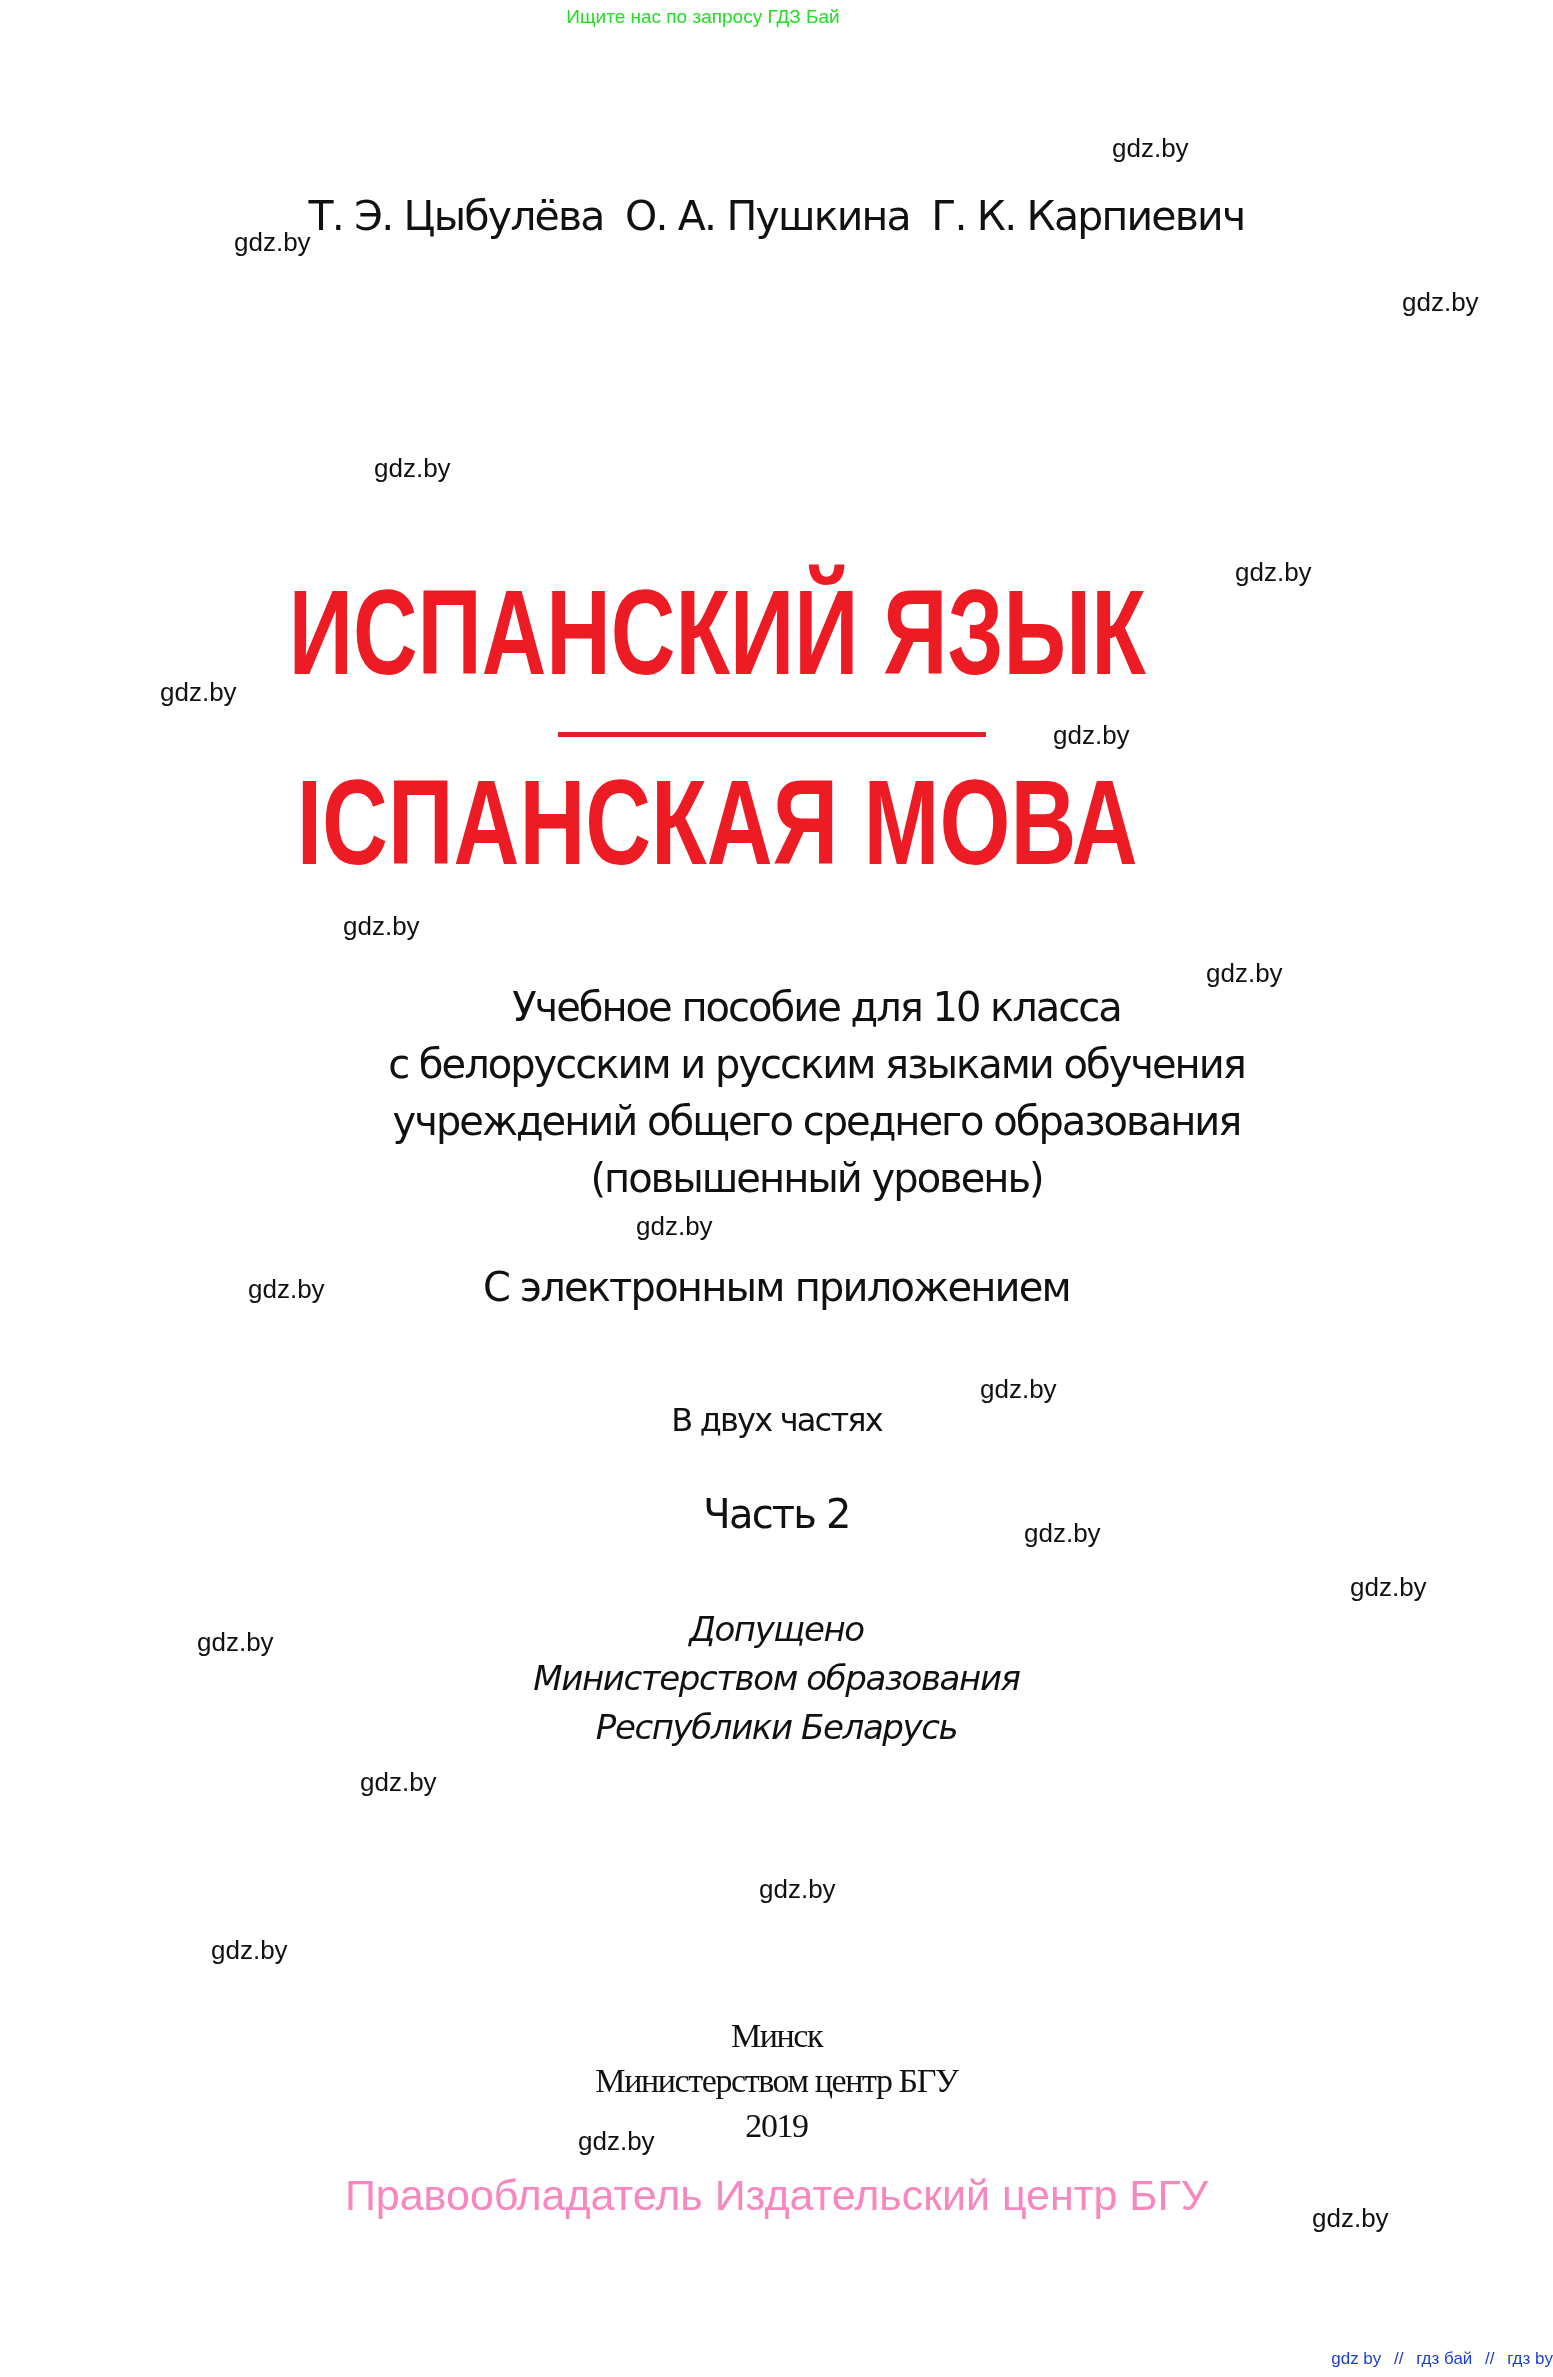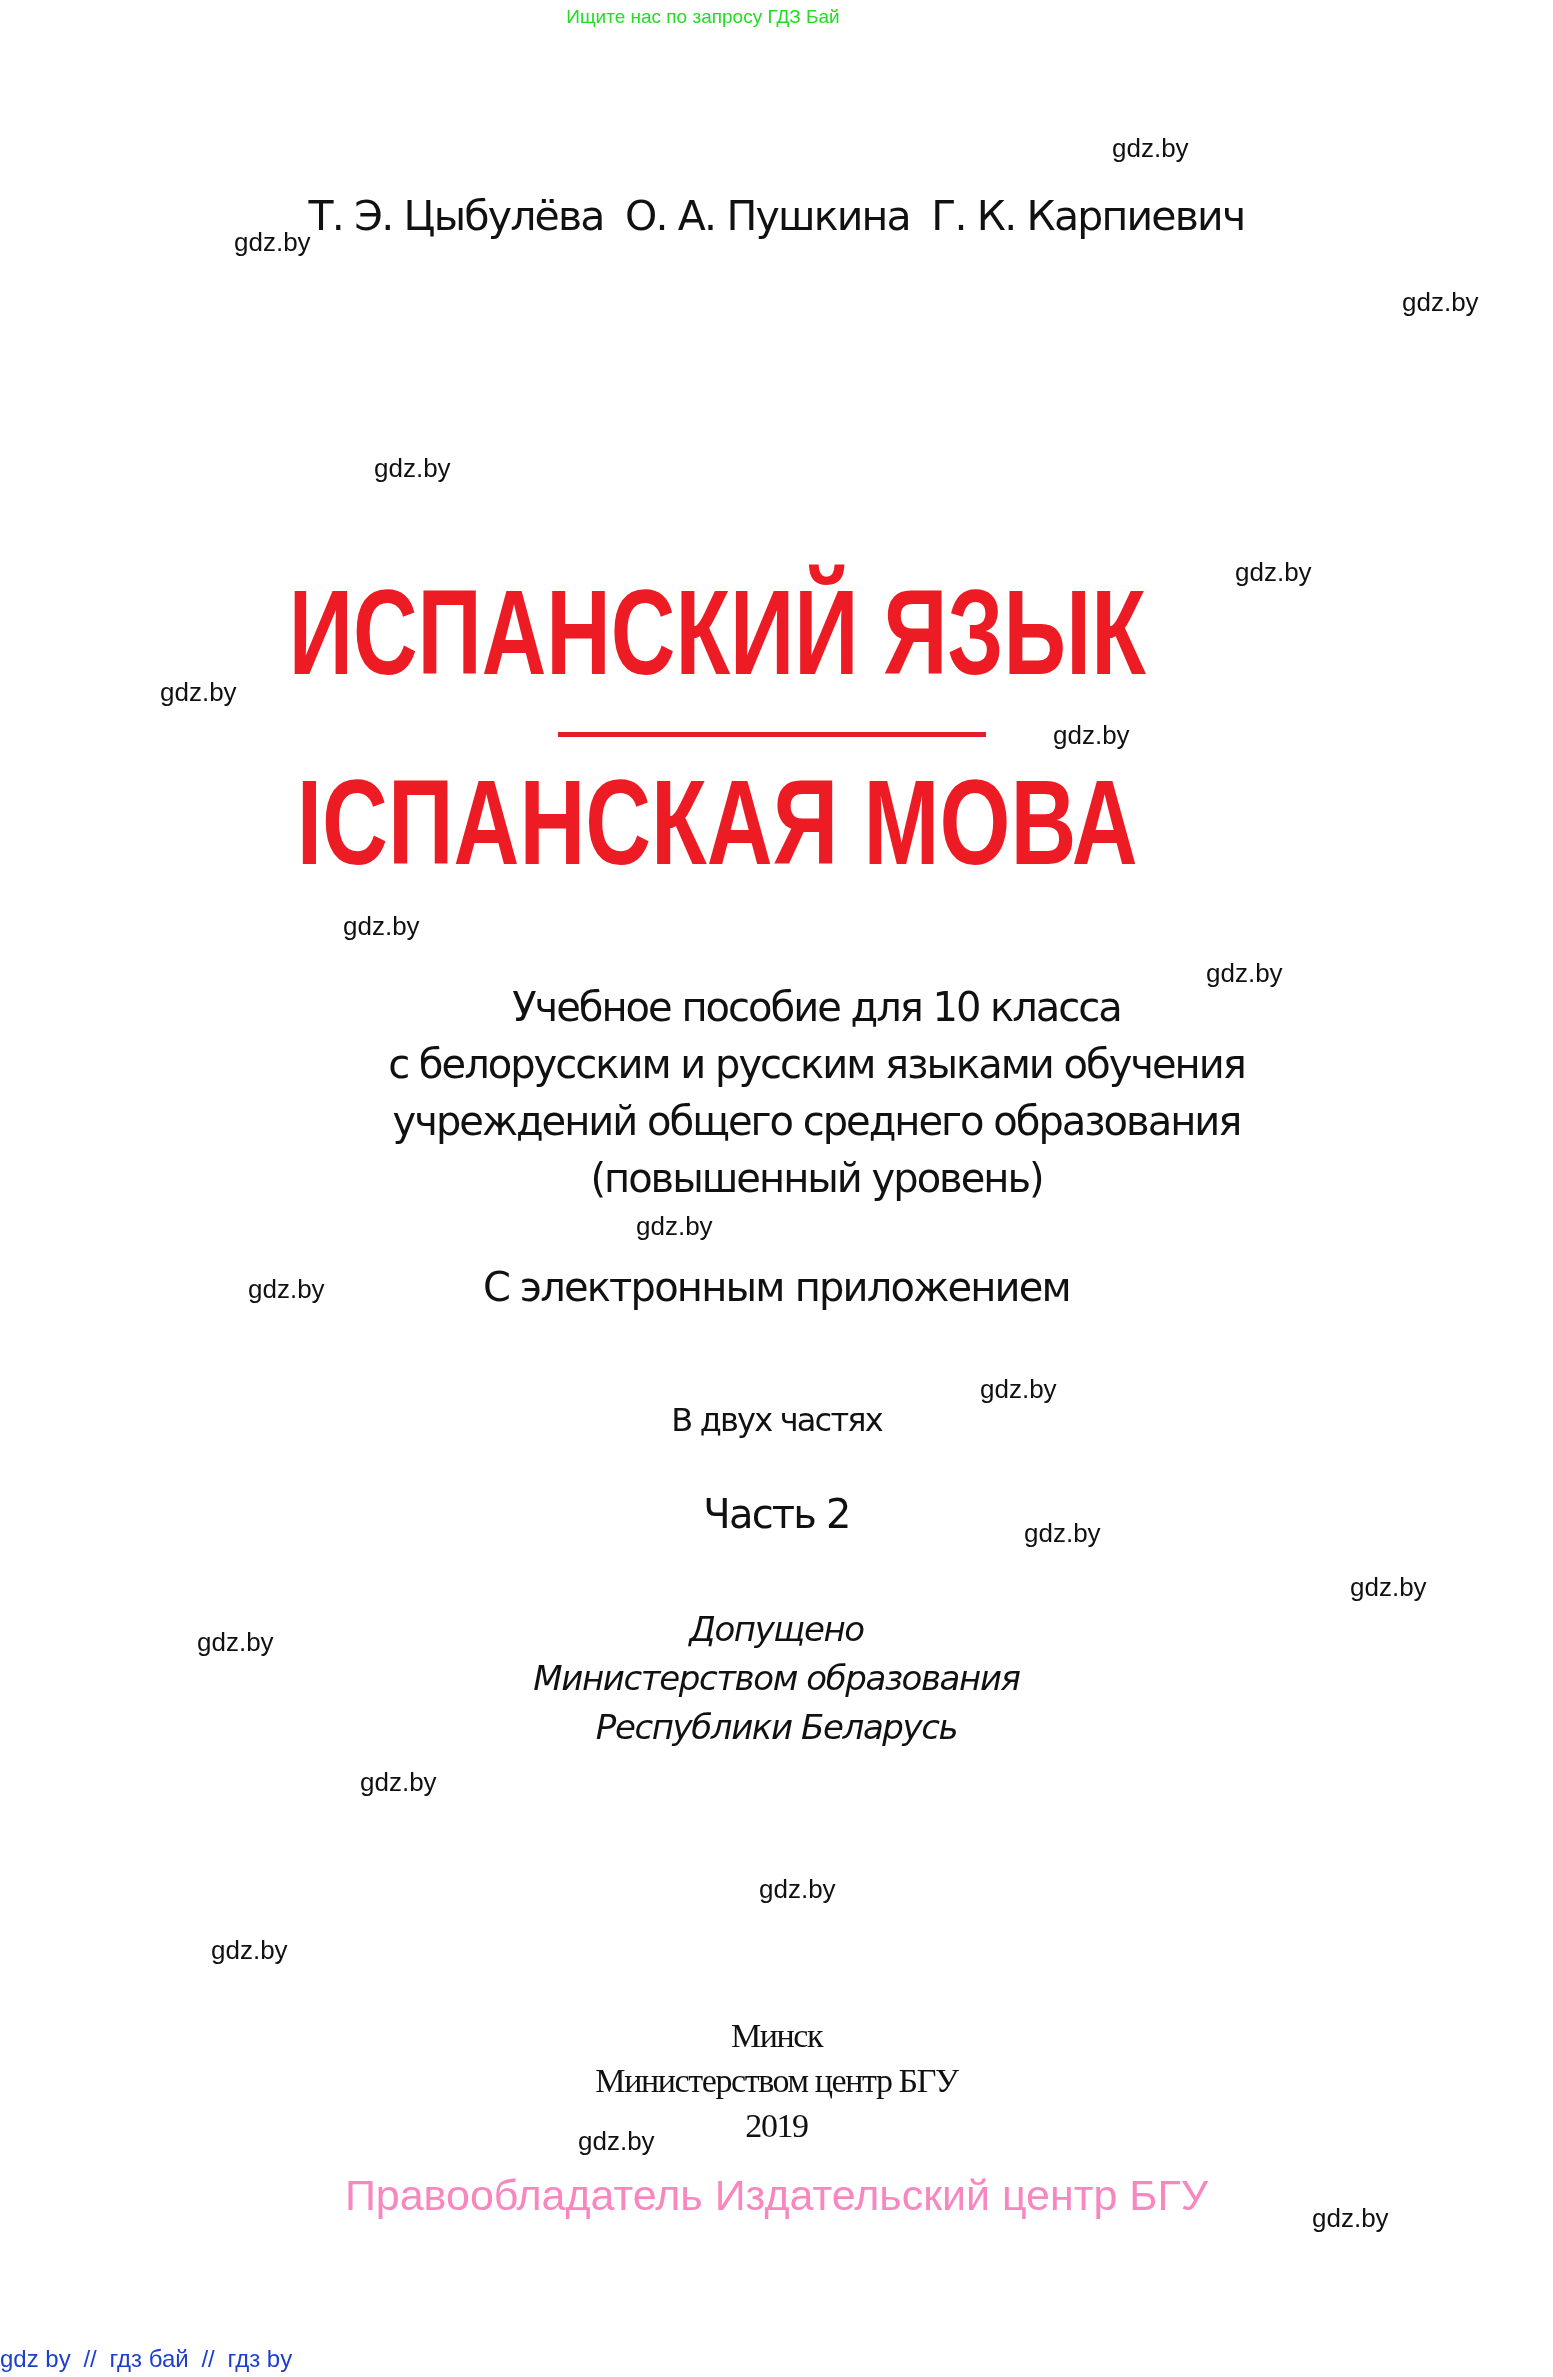--- a/index.html
+++ b/index.html
@@ -35,22 +35,22 @@
   .part-num { top: 1489px; font-size: 40px; line-height: 51px; letter-spacing: -1.8px; }
   .approved { top: 1605px; font-size: 34px; line-height: 49px; font-style: italic; letter-spacing: -1.4px; }
   .approved div { height: 49px; }
   .publisher { top: 2013px; font-size: 34px; line-height: 45px; letter-spacing: -1.4px; font-family: Liberation Serif, serif; }
   .publisher div { height: 45px; }
 
   .copyright { left: 0; width: 1553px; top: 2171px; text-align: center;
                font-family: "Liberation Sans", sans-serif; font-size: 43px; line-height: 49px;
                color: #f887c0; }
 
-  .footer { left: 0; width: 1553px; top: 2347px; text-align: left;
-            font-family: "Liberation Sans", sans-serif; font-size: 24px; line-height: 23.6px;
+  .footer { left: 0; width: 1553px; top: 2347px; text-align: right;
+            font-family: "Liberation Sans", sans-serif; font-size: 17px; line-height: 23.6px;
             color: #1d3fd0; }
   .footer .sep { margin: 0 12.7px; }
 
   .wm { font-family: "Liberation Sans", sans-serif; font-size: 26px; line-height: 29px; color: #111; }
 </style>
 </head>
 <body>
 
 <div class="abs top-banner">Ищите нас по запросу ГДЗ Бай</div>
 

